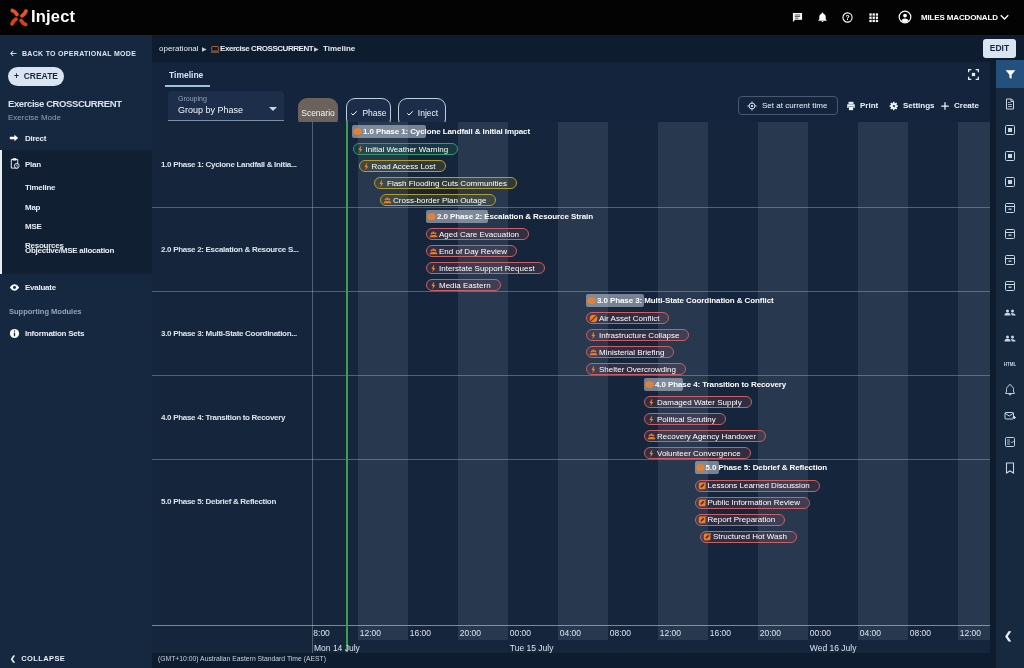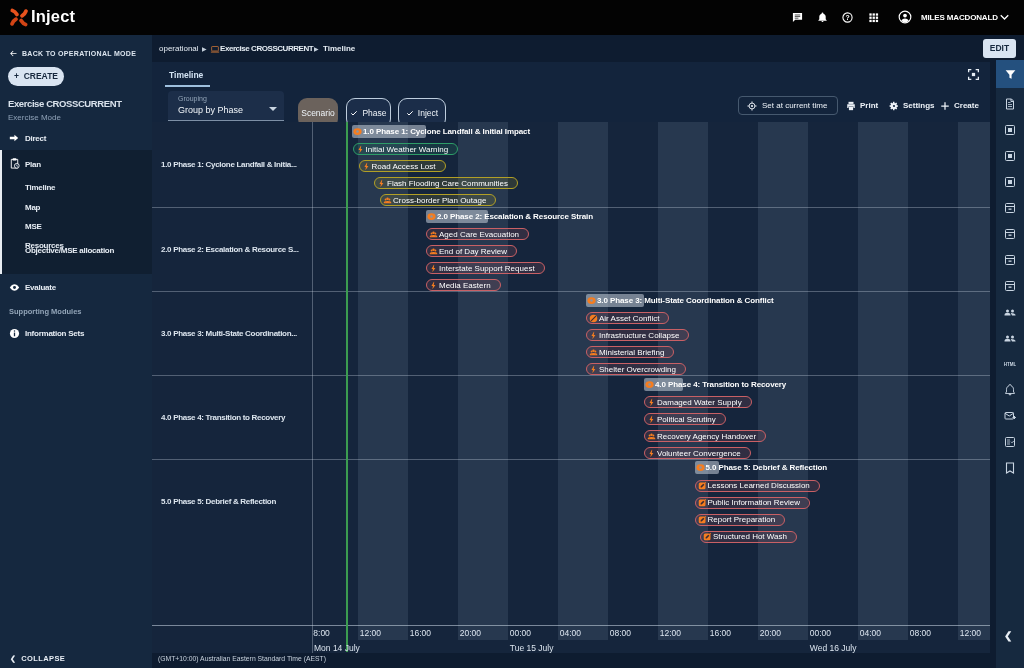--- a/index.html
+++ b/index.html
@@ -242,21 +242,21 @@
 <div class="abs pill" style="left:206.5px;top:38px;border:1.5px solid #B2A026;background:rgba(178,160,38,0.16)">
           <svg width="9" height="9" viewBox="0 0 24 24" style="margin:0 1px 0 2px">
             <path d="M13 2 6.5 13.5h4L9 22l8-11.5h-4.5L14 2z" fill="#F57D20"></path>
           </svg>
           <span>Road Access Lost</span>
         </div>
 <div class="abs pill" style="left:222px;top:55px;border:1.5px solid #B2A026;background:rgba(178,160,38,0.16)">
           <svg width="9" height="9" viewBox="0 0 24 24" style="margin:0 1px 0 2px">
             <path d="M13 2 6.5 13.5h4L9 22l8-11.5h-4.5L14 2z" fill="#F57D20"></path>
           </svg>
-          <span>Flash Flooding Care Communities</span>
+          <span>Flash Flooding Cuts Communities</span>
         </div>
 <div class="abs pill" style="left:228px;top:72px;border:1.5px solid #B2A026;background:rgba(178,160,38,0.16)">
           <svg width="9" height="9" viewBox="0 0 24 24" style="margin:0 1px 0 2px">
             <circle cx="7" cy="9.5" r="2.6" fill="#F57D20"></circle>
             <circle cx="17" cy="9.5" r="2.6" fill="#F57D20"></circle>
             <circle cx="12" cy="7.5" r="3.2" fill="#F57D20"></circle>
             <path d="M2 18c0-2.5 2.2-4 5-4 1 0 1.9.2 2.6.5A6.7 6.7 0 0 0 7 18.5V19H2zM22 18c0-2.5-2.2-4-5-4-1 0-1.9.2-2.6.5a6.7 6.7 0 0 1 2.6 4V19h5z" fill="#F57D20"></path>
             <path d="M12 13.5c3 0 5.5 1.8 5.5 4.5v1h-11v-1c0-2.7 2.5-4.5 5.5-4.5z" fill="#F57D20"></path>
           </svg>
           <span>Cross-border Plan Outage</span>

